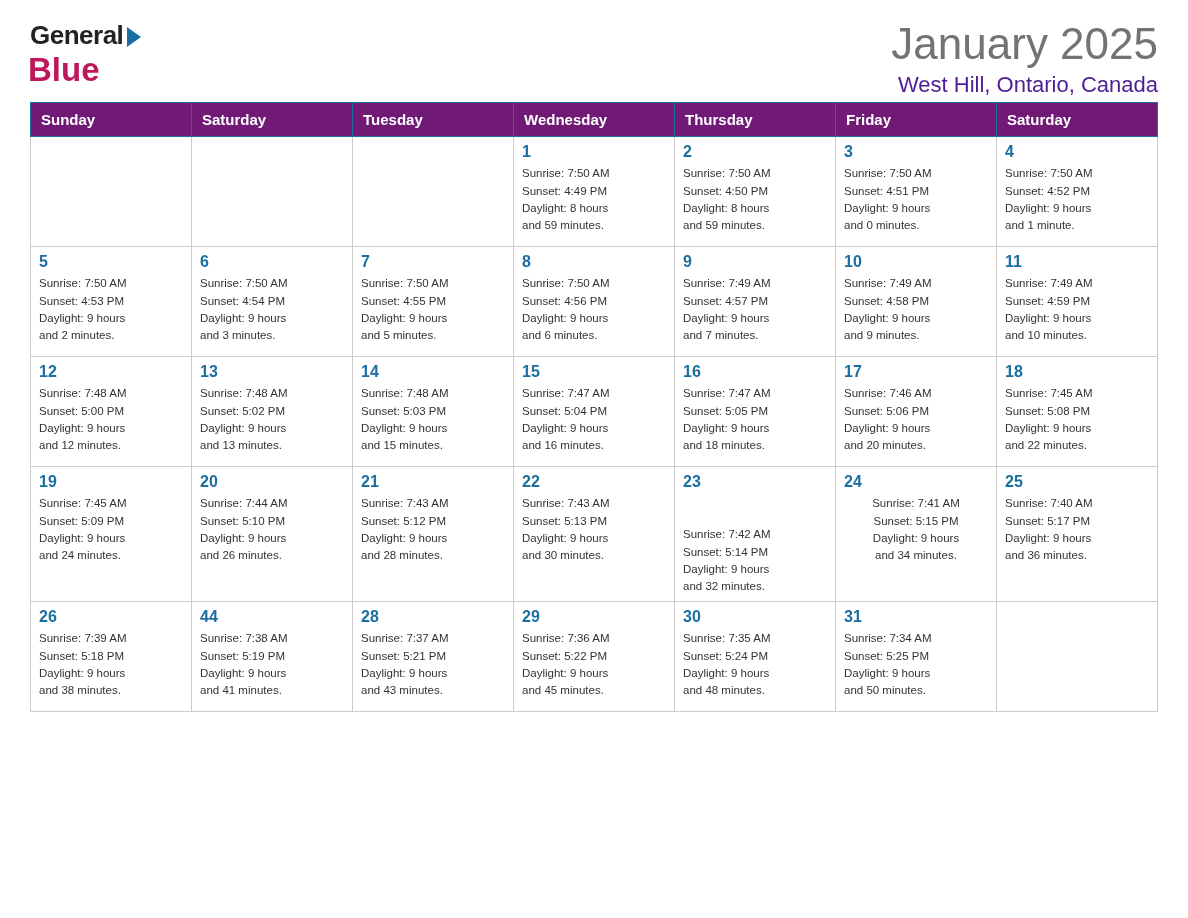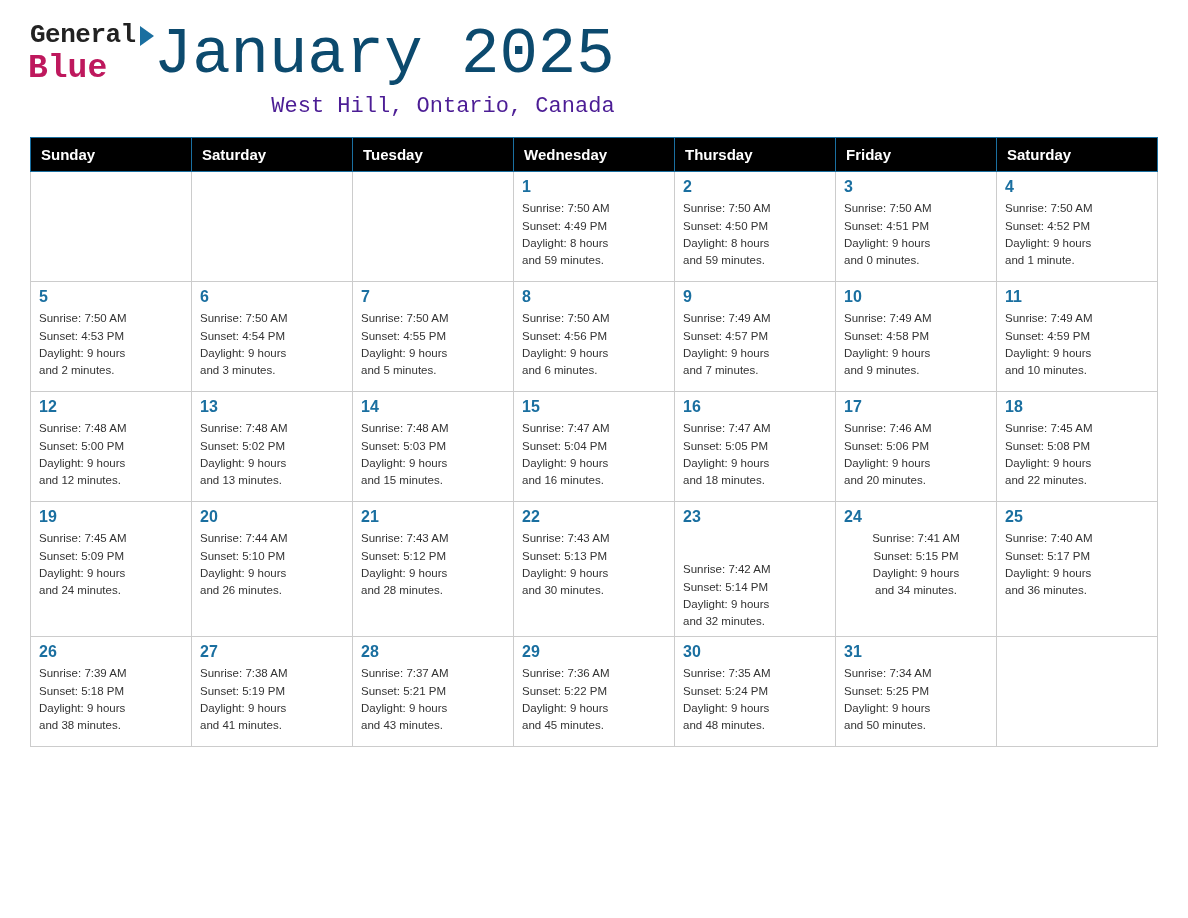--- a/index.html
+++ b/index.html
@@ -6,23 +6,23 @@
     body {
       font-family: Arial, Helvetica, sans-serif;
       background: #fff;
       color: #222;
       width: 1188px;
       min-height: 918px;
       padding: 20px 30px 30px 30px;
     }
     .header {
       display: flex;
+      justify-content: space-between;
       align-items: flex-start;
-      margin-bottom: 18px;
-      font-family: Liberation Mono, monospace;
+      margin-bottom: 4px;
     }
     .logo {
       display: flex;
       flex-direction: column;
       align-items: flex-start;
     }
     .logo-top {
       display: flex;
       align-items: center;
     }
@@ -44,37 +44,37 @@
     .logo-blue {
       font-size: 33px;
       font-weight: bold;
       color: #be185d;
       margin-left: -2px;
     }
     .title-section {
       text-align: right;
     }
     .title-month {
-      font-size: 64px;
+      font-size: 44px;
       font-weight: normal;
-      color: #0c4a6e;
+      color: #737373;
       line-height: 1.1;
     }
     .title-location {
       font-size: 22px;
       color: #4c1d95;
       margin-top: 4px;
     }
     .calendar {
       width: 100%;
       border-collapse: collapse;
       border: 1px solid #aaa;
     }
     .calendar th {
-      background-color: #000000;
+      background-color: #701a75;
       color: #fff;
       font-size: 15px;
       font-weight: bold;
       padding: 8px 10px;
       text-align: left;
       border: 1px solid #1a6fa0;
     }
     .calendar td {
       vertical-align: top;
       border: 1px solid #ccc;
@@ -322,21 +322,21 @@
       </tr>
       <tr>
         <td>
           <span class="day-num">26</span>
           <div class="day-info" style="white-space: pre-line;">Sunrise: 7:39 AM
 Sunset: 5:18 PM
 Daylight: 9 hours
 and 38 minutes.</div>
         </td>
         <td>
-          <span class="day-num">27</span>
+          <span class="day-num">44</span>
           <div class="day-info" style="white-space: pre-line;">Sunrise: 7:38 AM
 Sunset: 5:19 PM
 Daylight: 9 hours
 and 41 minutes.</div>
         </td>
         <td>
           <span class="day-num">28</span>
           <div class="day-info" style="white-space: pre-line;">Sunrise: 7:37 AM
 Sunset: 5:21 PM
 Daylight: 9 hours

